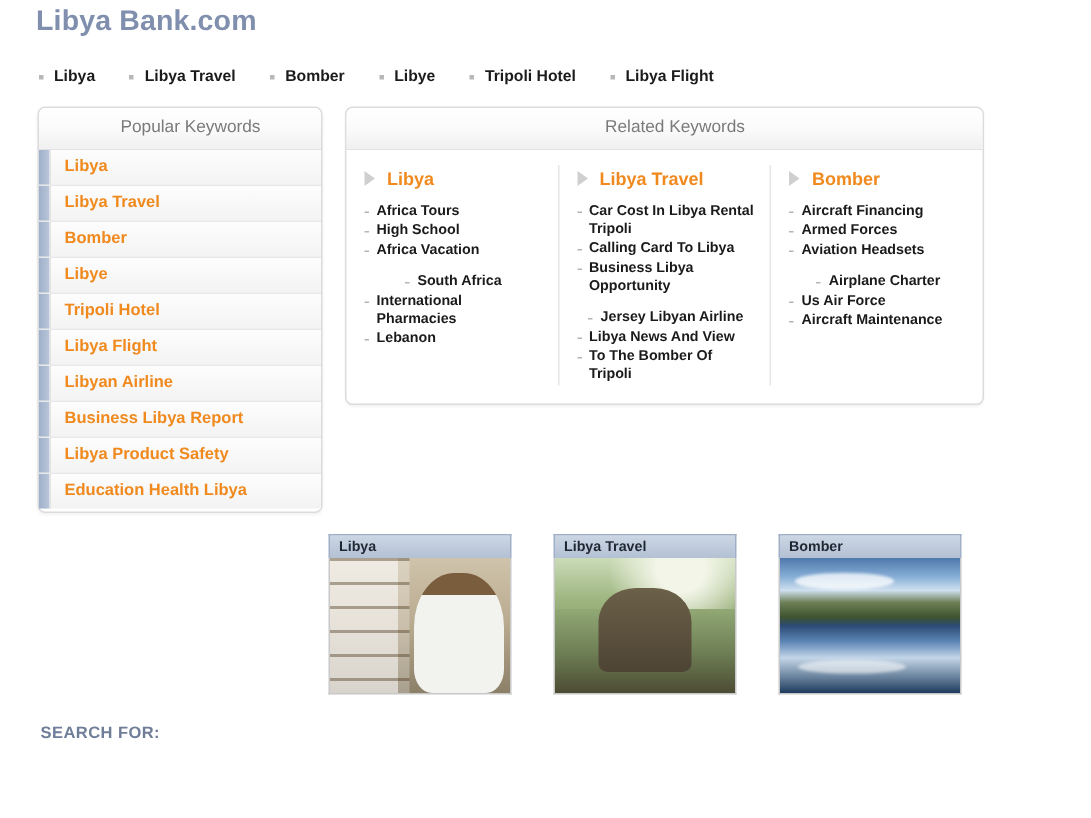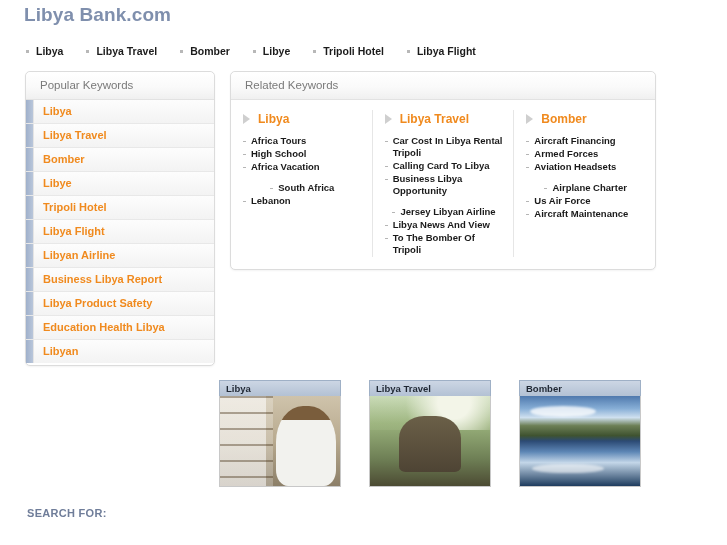--- a/index.html
+++ b/index.html
@@ -76,20 +76,21 @@
   }
   .panel-head {
     height: 27px;
     line-height: 27px;
     padding-left: 14px;
     font-size: 11.5px;
     color: #7a7a7a;
     background: linear-gradient(to bottom,#ffffff 0%,#fafafa 55%,#f0f0f0 100%);
     border-bottom: 1px solid #e2e2e2;
     border-radius: 5px 5px 0 0;
+    text-align: center;
   }
 
   
   #sidebar { width: 188px; flex: none; }
   #keyword-list { list-style: none; margin: 0; padding: 0 0 2px 0; }
   .kw-item {
     display: flex;
     align-items: stretch;
     border-bottom: 1px solid #e8e8e8;
     background: linear-gradient(to bottom,#fdfdfd 0%,#f3f3f3 100%);
@@ -328,24 +329,20 @@
         <span class="kw-label">Business Libya Report</span>
       </li>
       <li class="kw-item">
         <span class="kw-accent"></span>
         <span class="kw-label">Libya Product Safety</span>
       </li>
       <li class="kw-item">
         <span class="kw-accent"></span>
         <span class="kw-label">Education Health Libya</span>
       </li>
-      <li class="kw-item">
-        <span class="kw-accent"></span>
-        <span class="kw-label">Libyan</span>
-      </li>
     </ul>
   </div>
 
   <div id="related-panel" class="panel">
     <div class="panel-head">Related Keywords</div>
     <div id="related-cols">
 
       <div class="rk-col">
         <div class="rk-head">
           <span class="rk-arrow"></span>
@@ -360,20 +357,24 @@
               <span class="rk-dash"></span>
               <span class="rk-text">High School</span>
             </li>
           <li>
               <span class="rk-dash"></span>
               <span class="rk-text">Africa Vacation</span>
             </li>
           <li class="rk-gap">
               <span class="rk-dash"></span>
               <span class="rk-text">South Africa</span>
+            </li>
+          <li>
+              <span class="rk-dash"></span>
+              <span class="rk-text">International Pharmacies</span>
             </li>
           <li>
               <span class="rk-dash"></span>
               <span class="rk-text">Lebanon</span>
             </li>
         </ul>
       </div>
 
       <div class="rk-col">
         <div class="rk-head">

